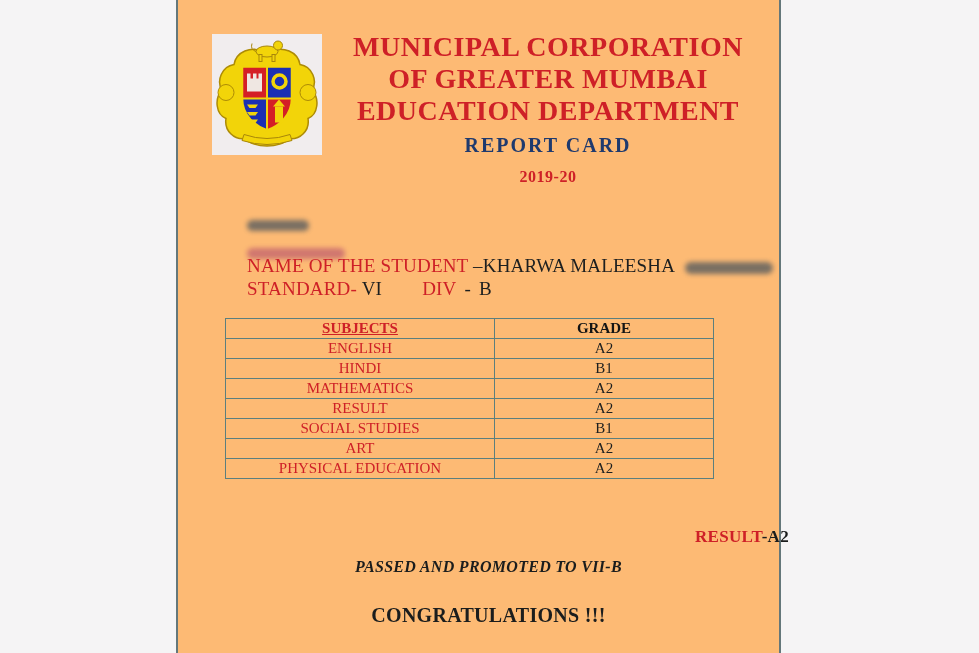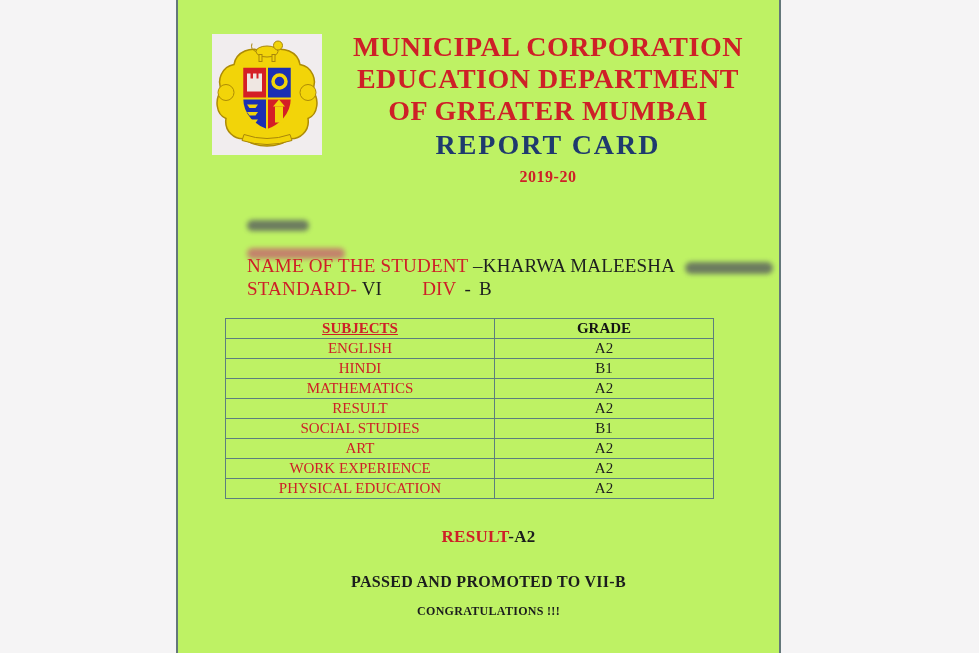--- a/index.html
+++ b/index.html
@@ -4,39 +4,39 @@
 <style>
   html,body { margin:0; padding:0; }
   body {
     width:979px; height:653px; position:relative; overflow:hidden;
     background:#f5f4f5;
     font-family:"Liberation Serif", serif;
   }
   .document {
     position:absolute; left:176px; top:0; width:605px; height:653px;
     box-sizing:border-box;
-    background:#bef264;
+    background:#fdba74;
     border-left:2px solid #64777a; border-right:2px solid #64777a;
   }
   
   .logo-box {
     position:absolute; left:34px; top:34px; width:110px; height:121px;
     background:#f1edee;
   }
   .logo-box svg { width:100%; height:100%; display:block; }
   
   .header-block {
     position:absolute; left:142px; top:31px; width:456px; text-align:center;
   }
   .org-line {
     color:#ce2027; font-weight:bold; font-size:28px; line-height:32px;
     letter-spacing:0.5px; white-space:nowrap;
   }
   .report-title {
-    color:#1f3a6e; font-weight:bold; font-size:28px; line-height:26px;
+    color:#1f3a6e; font-weight:bold; font-size:20px; line-height:26px;
     letter-spacing:2px; margin-top:5px;
   }
   .year-line {
     color:#ce2027; font-weight:bold; font-size:16px; line-height:18px;
     margin-top:10px; letter-spacing:0.5px;
   }
   
   .info-line {
     position:absolute; left:69px; white-space:nowrap;
     font-size:19px; line-height:20px; letter-spacing:0.2px;
@@ -61,24 +61,24 @@
   }
   th.col-subjects { width:268px; color:#ce2027; font-weight:bold; text-decoration:underline; }
   th.col-grade    { width:218px; color:#141414; font-weight:bold; }
   td.subject { color:#ce2027; }
   td.grade   { color:#1d1f1f; }
   
   .bottom-line {
     position:absolute; left:10px; width:100%; text-align:center;
     font-weight:bold; color:#1b1d1d; letter-spacing:0.3px;
   }
-  .result-line { top:527px; font-size:17px; }
+  .result-line { top:527px; font-size:17px;text-align:right; }
   .result-line .lbl { color:#ce2027; }
-  .promo-line { top:573px; font-size:16px; }
-  .congrats-line { top:604px; font-size:12px; }
+  .promo-line { top:558px; font-size:16px;font-style:italic; }
+  .congrats-line { top:604px; font-size:20px; }
   .spacer { display:inline-block; width:40px; }
   .dash-sp { display:inline-block; width:8px; }
 </style>
 </head>
 <body>
 
 <div class="document">
 
   <div class="logo-box">
     <svg viewBox="0 0 110 120" xmlns="http://www.w3.org/2000/svg">
@@ -123,22 +123,22 @@
 
       <path d="M30 32 h50 v32 c0 18 -14 28 -25 32 c-11 -4 -25 -14 -25 -32 Z" fill="none" stroke="#f2d409" stroke-width="2.5"></path>
       <path d="M55 32 V96 M30 64 H80" stroke="#f2d409" stroke-width="2" fill="none"></path>
 
       <path d="M32 100 q23 8 46 0 l2 6 q-25 8 -50 0 z" fill="#f2d409" stroke="#a8860a" stroke-width="1"></path>
     </svg>
   </div>
 
   <div class="header-block">
     <div class="org-line">MUNICIPAL CORPORATION</div>
+    <div class="org-line">OF GREATER MUMBAI</div>
     <div class="org-line">EDUCATION DEPARTMENT</div>
-    <div class="org-line">OF GREATER MUMBAI</div>
     <div class="report-title">REPORT CARD</div>
     <div class="year-line">2019-20</div>
   </div>
 
   <div class="info-line" style="top:214px;">
     <span class="redact dark" style="width:62px; height:11px;"></span>
   </div>
   <div class="info-line" style="top:242px;">
     <span class="redact red" style="width:98px; height:11px;"></span>
   </div>
@@ -174,24 +174,20 @@
       </tr>
       <tr>
         <td class="subject">SOCIAL STUDIES</td>
         <td class="grade">B1</td>
       </tr>
       <tr>
         <td class="subject">ART</td>
         <td class="grade">A2</td>
       </tr>
       <tr>
-        <td class="subject">WORK EXPERIENCE</td>
-        <td class="grade">A2</td>
-      </tr>
-      <tr>
         <td class="subject">PHYSICAL EDUCATION</td>
         <td class="grade">A2</td>
       </tr>
     </tbody>
   </table>
 
   <div class="bottom-line result-line">
     <span class="lbl">RESULT</span><span>-A2</span>
   </div>
   <div class="bottom-line promo-line">PASSED AND PROMOTED TO VII-B</div>

